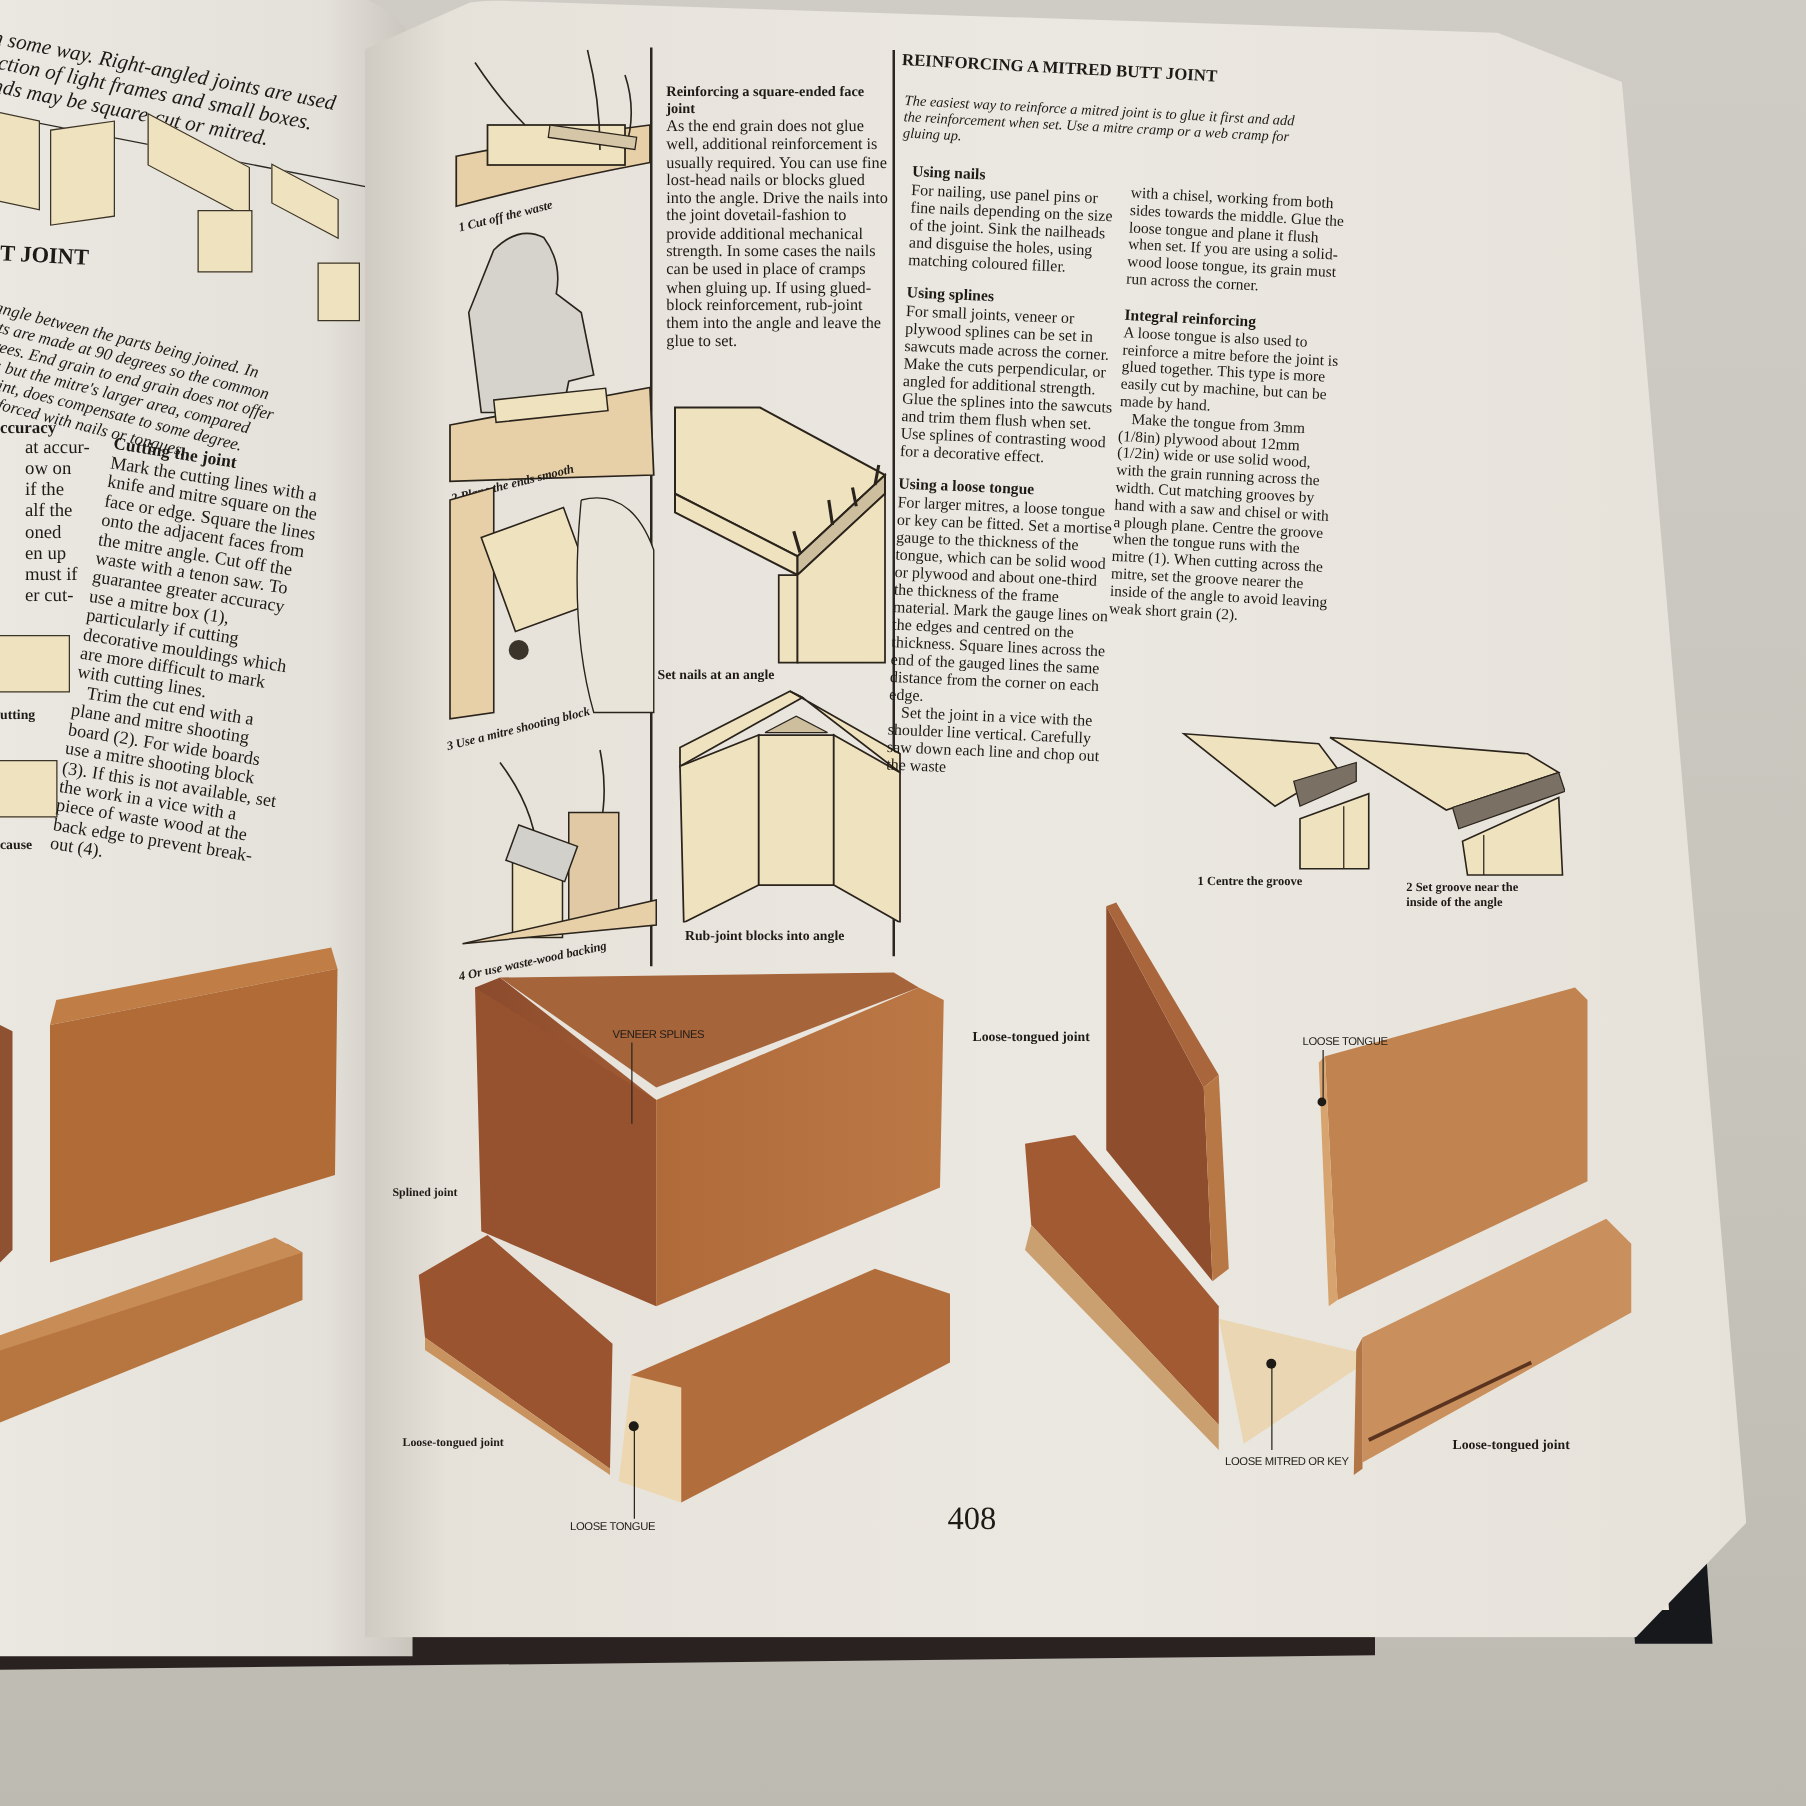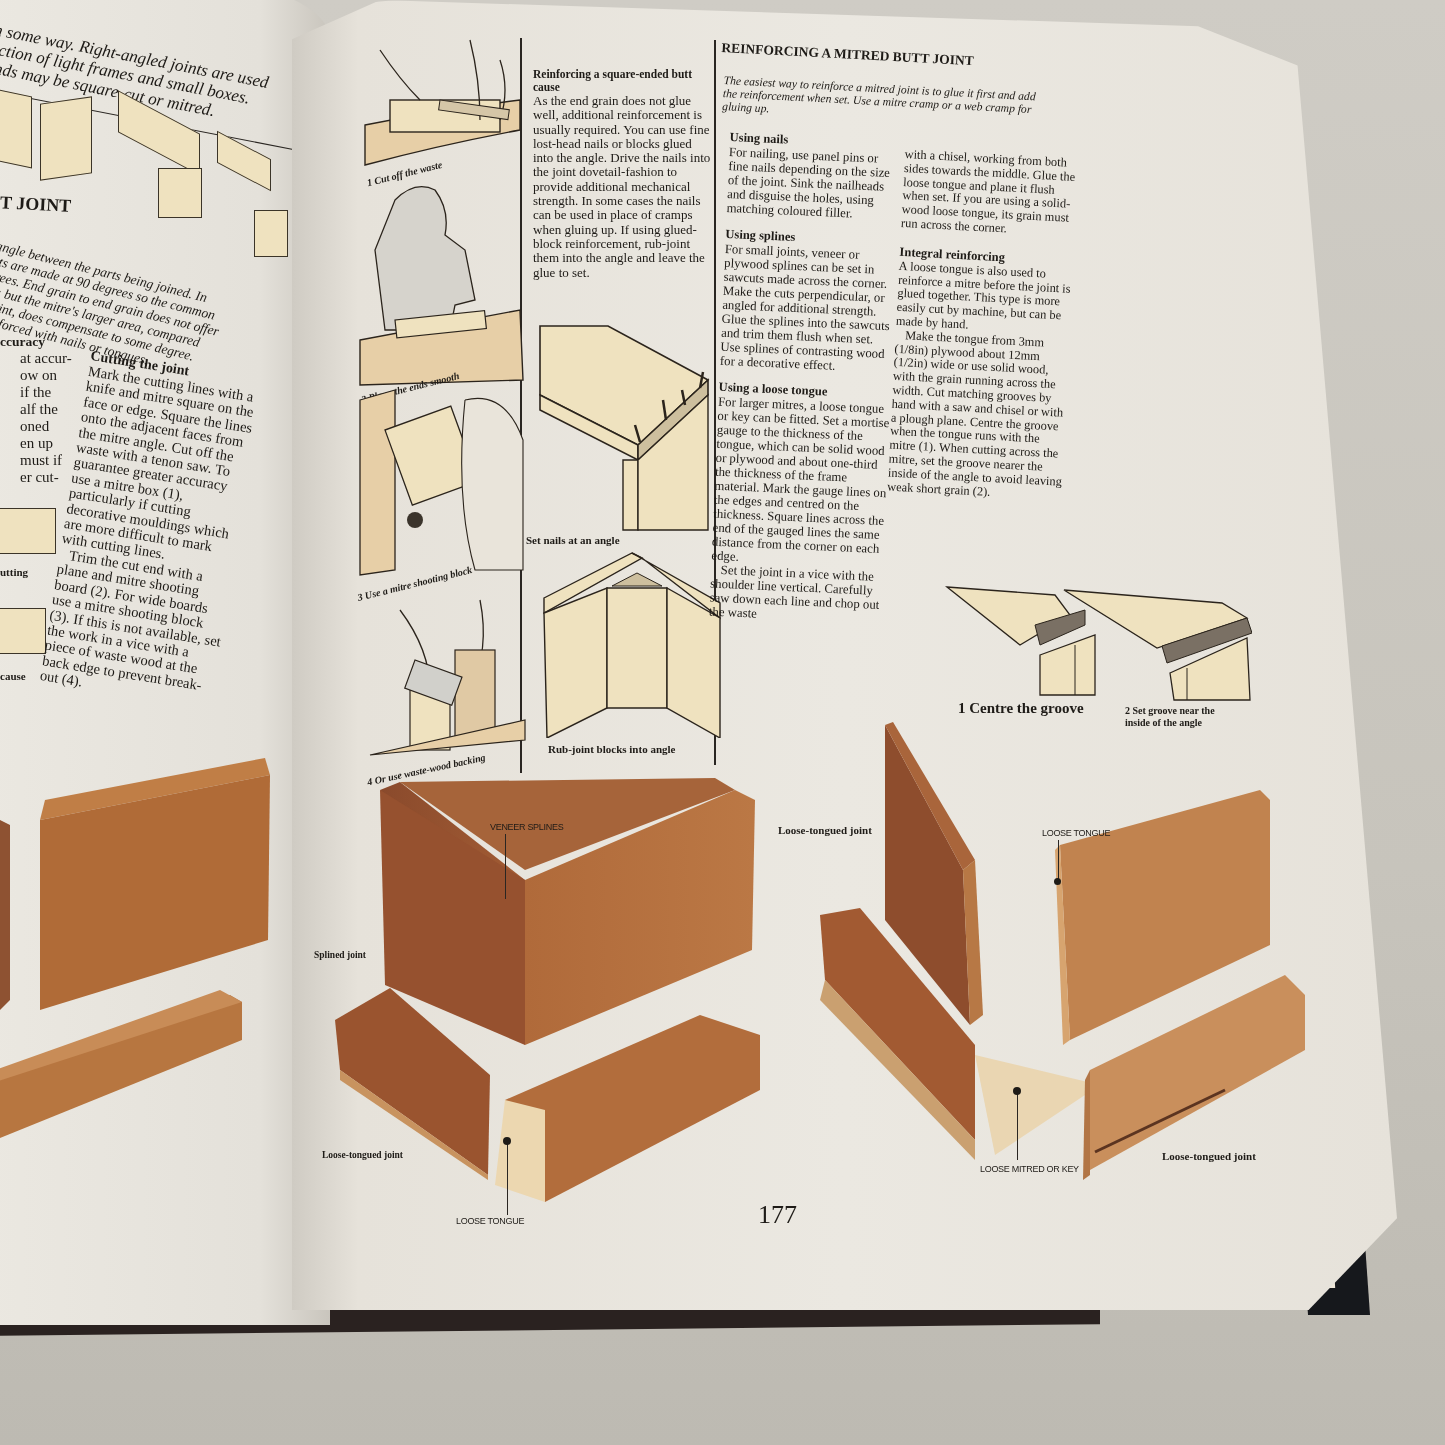--- a/index.html
+++ b/index.html
@@ -127,21 +127,21 @@
     <path d="M40,20 Q70,60 70,100 M120,10 Q130,60 110,100" stroke="#2b241c" stroke-width="1.3" fill="none"></path>
     <rect x="50" y="100" width="40" height="60" fill="#efe2bf" stroke="#2b241c" stroke-width="1.2"></rect>
     <rect x="95" y="60" width="40" height="90" fill="#e0c9a4" stroke="#2b241c" stroke-width="1.2"></rect>
     <path d="M10,165 L165,130 L165,150 Z" fill="#e7cfa7" stroke="#2b241c" stroke-width="1.2"></path>
     <rect x="55" y="70" width="50" height="30" fill="#d1d0cb" stroke="#2b241c" stroke-width="1.2" transform="rotate(20 55 70)"></rect>
   </svg>
   <div class="caption" style="left:366px;top:764px;transform:rotate(-12deg);font-style:italic;font-size:10px;">4 Or use waste-wood backing</div>
 </div>
 
 <div style="position:absolute;left:533px;top:68px;width:178px;">
-  <div class="h-bold" style="font-family:'Liberation Serif',serif;font-size:11.5px;line-height:13px;">Reinforcing a square-ended butt cause</div>
+  <div class="h-bold" style="font-family:'Liberation Serif',serif;font-size:11.5px;line-height:13px;">Reinforcing a square-ended face joint</div>
   <div style="font-family:'Liberation Serif',serif;font-size:13px;line-height:14.3px;">As the end grain does not glue well, additional reinforcement is usually required. You can use fine lost-head nails or blocks glued into the angle. Drive the nails into the joint dovetail-fashion to provide additional mechanical strength. In some cases the nails can be used in place of cramps when gluing up. If using glued-block reinforcement, rub-joint them into the angle and leave the glue to set.</div>
 </div>
 
 <svg class="wood" style="left:538px;top:320px;" width="175" height="215">
   <polygon points="2,6 70,6 170,60 100,125 2,75" fill="#efe2bf" stroke="#2b241c" stroke-width="1.6"></polygon>
   <polygon points="2,75 100,125 100,140 2,90" fill="#efe2bf" stroke="#2b241c" stroke-width="1.6"></polygon>
   <polygon points="100,125 170,60 170,75 100,140" fill="#cdbf9e" stroke="#2b241c" stroke-width="1.6"></polygon>
   <polygon points="85,140 100,140 100,210 85,210" fill="#efe2bf" stroke="#2b241c" stroke-width="1.4"></polygon>
   <polygon points="100,140 170,75 170,210 100,210" fill="#efe2bf" stroke="#2b241c" stroke-width="1.4"></polygon>
   <line x1="97" y1="105" x2="102" y2="122" stroke="#2b241c" stroke-width="2.5"></line>
@@ -186,21 +186,21 @@
   <polygon points="90,40 140,25 140,40 95,60" fill="#7a7064" stroke="#2b241c" stroke-width="1"></polygon>
   <polygon points="95,70 150,50 150,110 95,110" fill="#efe2bf" stroke="#2b241c" stroke-width="1.3"></polygon>
   <line x1="130" y1="60" x2="130" y2="110" stroke="#2b241c" stroke-width="1"></line>
 </svg>
 <svg class="wood" style="left:1062px;top:588px;" width="190" height="115">
   <polygon points="2,2 160,15 185,30 95,60" fill="#efe2bf" stroke="#2b241c" stroke-width="1.3"></polygon>
   <polygon points="100,58 185,30 190,45 105,75" fill="#7a7064" stroke="#2b241c" stroke-width="1"></polygon>
   <polygon points="108,85 185,50 188,112 112,112" fill="#efe2bf" stroke="#2b241c" stroke-width="1.3"></polygon>
   <line x1="125" y1="80" x2="125" y2="112" stroke="#2b241c" stroke-width="1"></line>
 </svg>
-<div class="caption" style="left:958px;top:700px;font-size:15px;">1 Centre the groove</div>
+<div class="caption" style="left:958px;top:700px;font-size:10px;">1 Centre the groove</div>
 <div class="caption" style="left:1125px;top:705px;width:110px;font-size:10px;line-height:12px;">2 Set groove near the inside of the angle</div>
 
 <svg class="wood" style="left:320px;top:770px;" width="460" height="470">
   <defs>
     <linearGradient id="gA" x1="0" x2="1">
         <stop offset="0" stop-color="#8a4a2c"></stop>
         <stop offset="1" stop-color="#a25c34"></stop>
       </linearGradient>
     <linearGradient id="gB" x1="0" x2="1">
         <stop offset="0" stop-color="#b06a3a"></stop>
@@ -240,13 +240,13 @@
 </svg>
 <div class="caption" style="left:778px;top:824px;font-size:11px;">Loose-tongued joint</div>
 <div class="label-sans" style="left:1042px;top:828px;">LOOSE TONGUE</div>
 <div class="rule" style="left:1058px;top:840px;width:1px;height:40px;"></div>
 <div style="position:absolute;left:1054px;top:878px;width:7px;height:7px;border-radius:50%;background:#1e1b17;"></div>
 <div class="label-sans" style="left:980px;top:1164px;">LOOSE MITRED OR KEY</div>
 <div class="rule" style="left:1017px;top:1090px;width:1px;height:70px;"></div>
 <div style="position:absolute;left:1013px;top:1087px;width:8px;height:8px;border-radius:50%;background:#1e1b17;"></div>
 <div class="caption" style="left:1162px;top:1150px;font-size:11px;">Loose-tongued joint</div>
 
-<div class="ink" style="left:758px;top:1200px;font-size:26px;">177</div>
+<div class="ink" style="left:758px;top:1200px;font-size:26px;">408</div>
 
 </body></html>

